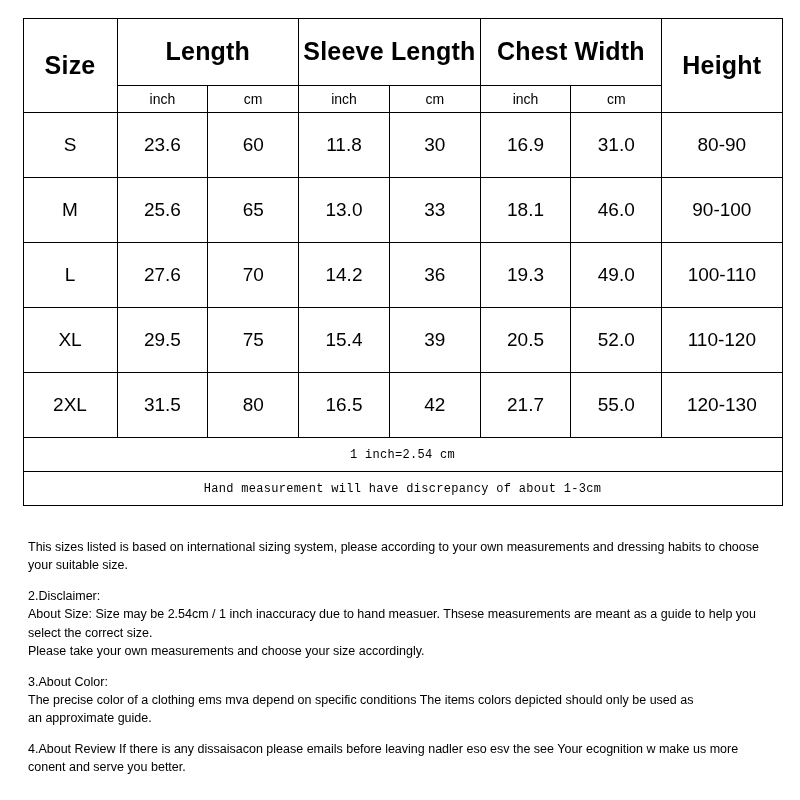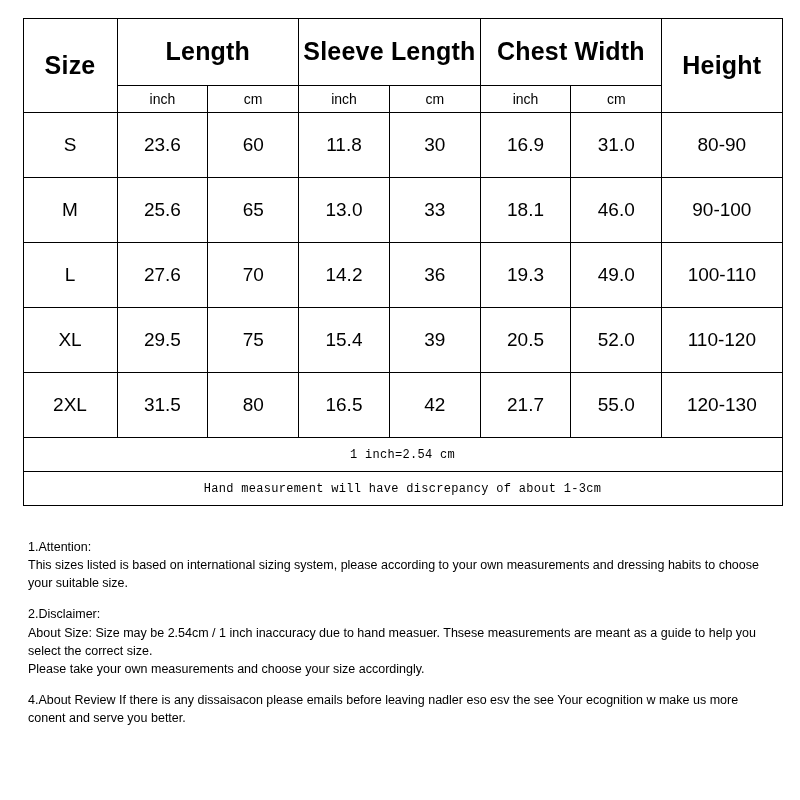--- a/index.html
+++ b/index.html
@@ -171,30 +171,34 @@
       </tr>
       <tr>
         <td class="note" colspan="8">Hand measurement will have discrepancy of about 1-3cm</td>
       </tr>
     </tbody>
   </table>
 
   <div class="footnotes">
 
     <div class="block">
-      <span class="title">1.Attention:</span>
       <span class="line">This sizes listed is based on international sizing system, please according to your own measurements and dressing habits to choose your suitable size.</span>
     </div>
 
     <div class="block">
       <span class="title">2.Disclaimer:</span>
       <span class="line">About Size: Size may be 2.54cm / 1 inch inaccuracy due to hand measuer. Thsese measurements are meant as a guide to help you select the correct size.</span>
       <span class="line">Please take your own measurements and choose your size accordingly.</span>
     </div>
 
+    <div class="block">
+      <span class="title">3.About Color:</span>
+      <span class="line">The precise color of a clothing ems mva depend on specific conditions The items colors depicted should only be used as</span>
+      <span class="line">an approximate guide.</span>
+    </div>
 
     <div class="block">
       <span class="line">4.About Review If there is any dissaisacon please emails before leaving nadler eso esv the see Your ecognition w make us more</span>
       <span class="line">conent and serve you better.</span>
     </div>
 
   </div>
 </div>
 
 </body></html>

